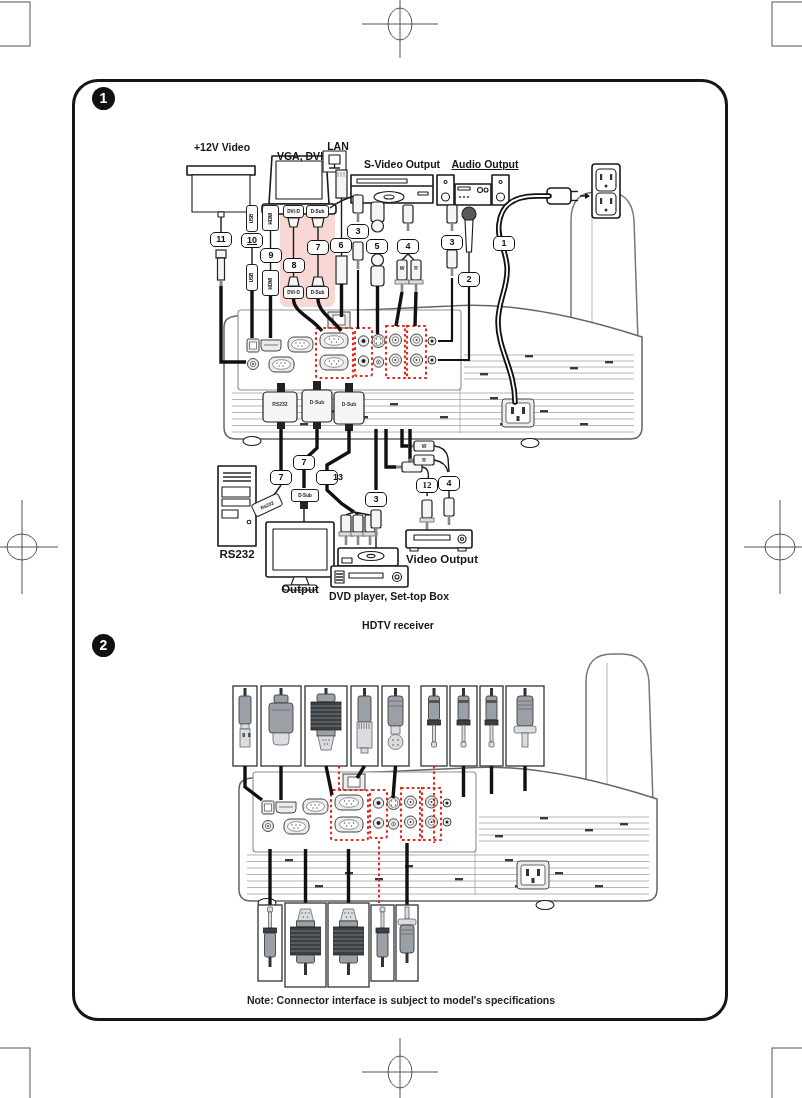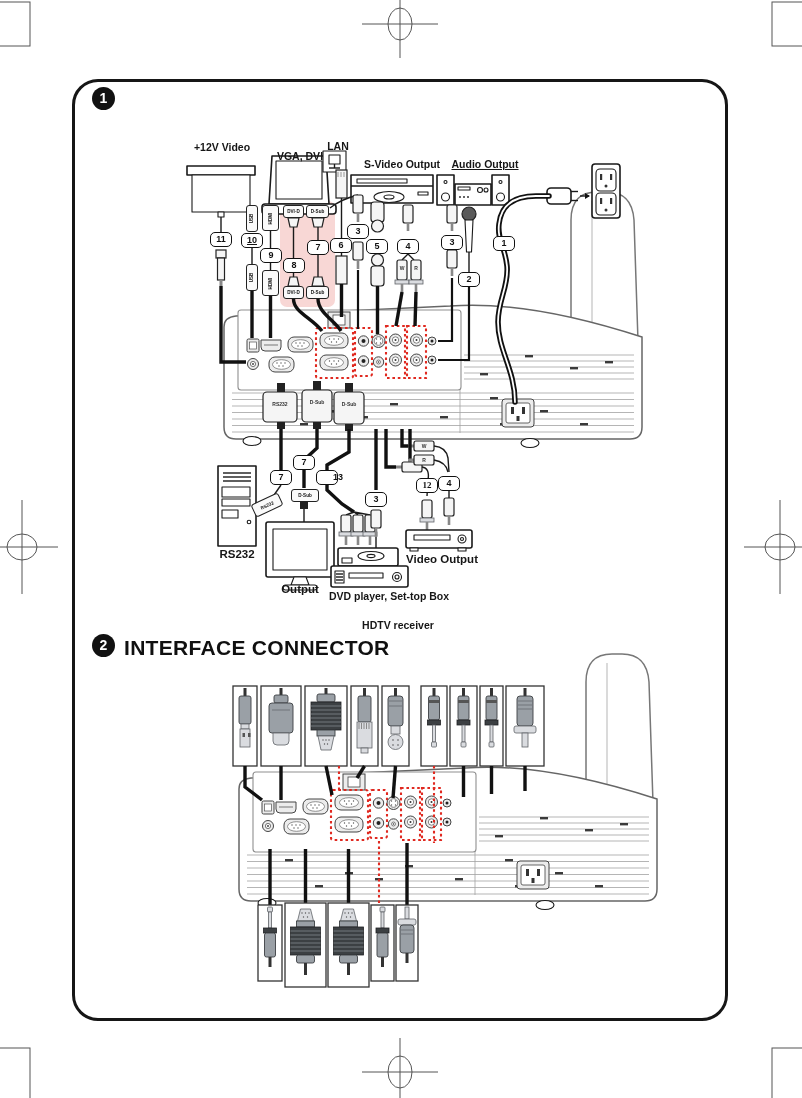--- a/index.html
+++ b/index.html
@@ -718,21 +718,20 @@
         <line x1="400" y1="934" x2="414" y2="934" stroke="#70757a" stroke-width="1"></line>
         <rect x="405.5" y="953" width="3" height="10" fill="#333"></rect>
       </g>
     </g>
   </svg>
 
   <div class="content-frame"></div>
 
   <div class="secnum" style="left:92px;top:87px;">1</div>
   <div class="secnum" style="left:92px;top:634px;">2</div>
-  <div class="sec-title" style="left:124px;top:636px;">INTERFACE CONNECTOR</div>
 
   <div class="lbl" style="left:182px;top:141px;width:80px;">+12V Video</div>
   <div class="lbl" style="left:262px;top:150px;width:76px;">VGA, DVI</div>
   <div class="lbl" style="left:315px;top:140px;width:46px;">LAN</div>
   <div class="lbl" style="left:360px;top:158px;width:84px;">S-Video Output</div>
   <div class="lbl" style="left:448px;top:158px;width:74px;text-decoration:underline;">Audio Output</div>
   <div class="lbl" style="left:214px;top:548px;width:46px;font-size:11.5px;">RS232</div>
   <div class="lbl" style="left:268px;top:583px;width:64px;font-size:11.5px;">Output</div>
   <div class="lbl" style="left:309px;top:590px;width:160px;">DVD player, Set-top Box</div>
   <div class="lbl" style="left:318px;top:602px;width:160px;margin-top:17px;">HDTV receiver</div>
@@ -788,14 +787,15 @@
       <span>RS232</span>
     </div>
   <div class="ptag" style="left:291px;top:489px;width:28px;height:13px;">
       <span>D-Sub</span>
     </div>
   <div class="ltr" style="left:397px;top:265px;width:10px;">W</div>
   <div class="ltr" style="left:411px;top:265px;width:10px;">R</div>
   <div class="ltr" style="left:417px;top:443px;width:14px;">W</div>
   <div class="ltr" style="left:417px;top:457px;width:14px;">R</div>
 
+  <div class="note">Note: Connector interface is subject to model's specifications</div>
 
 </div>
 
 </body></html>

